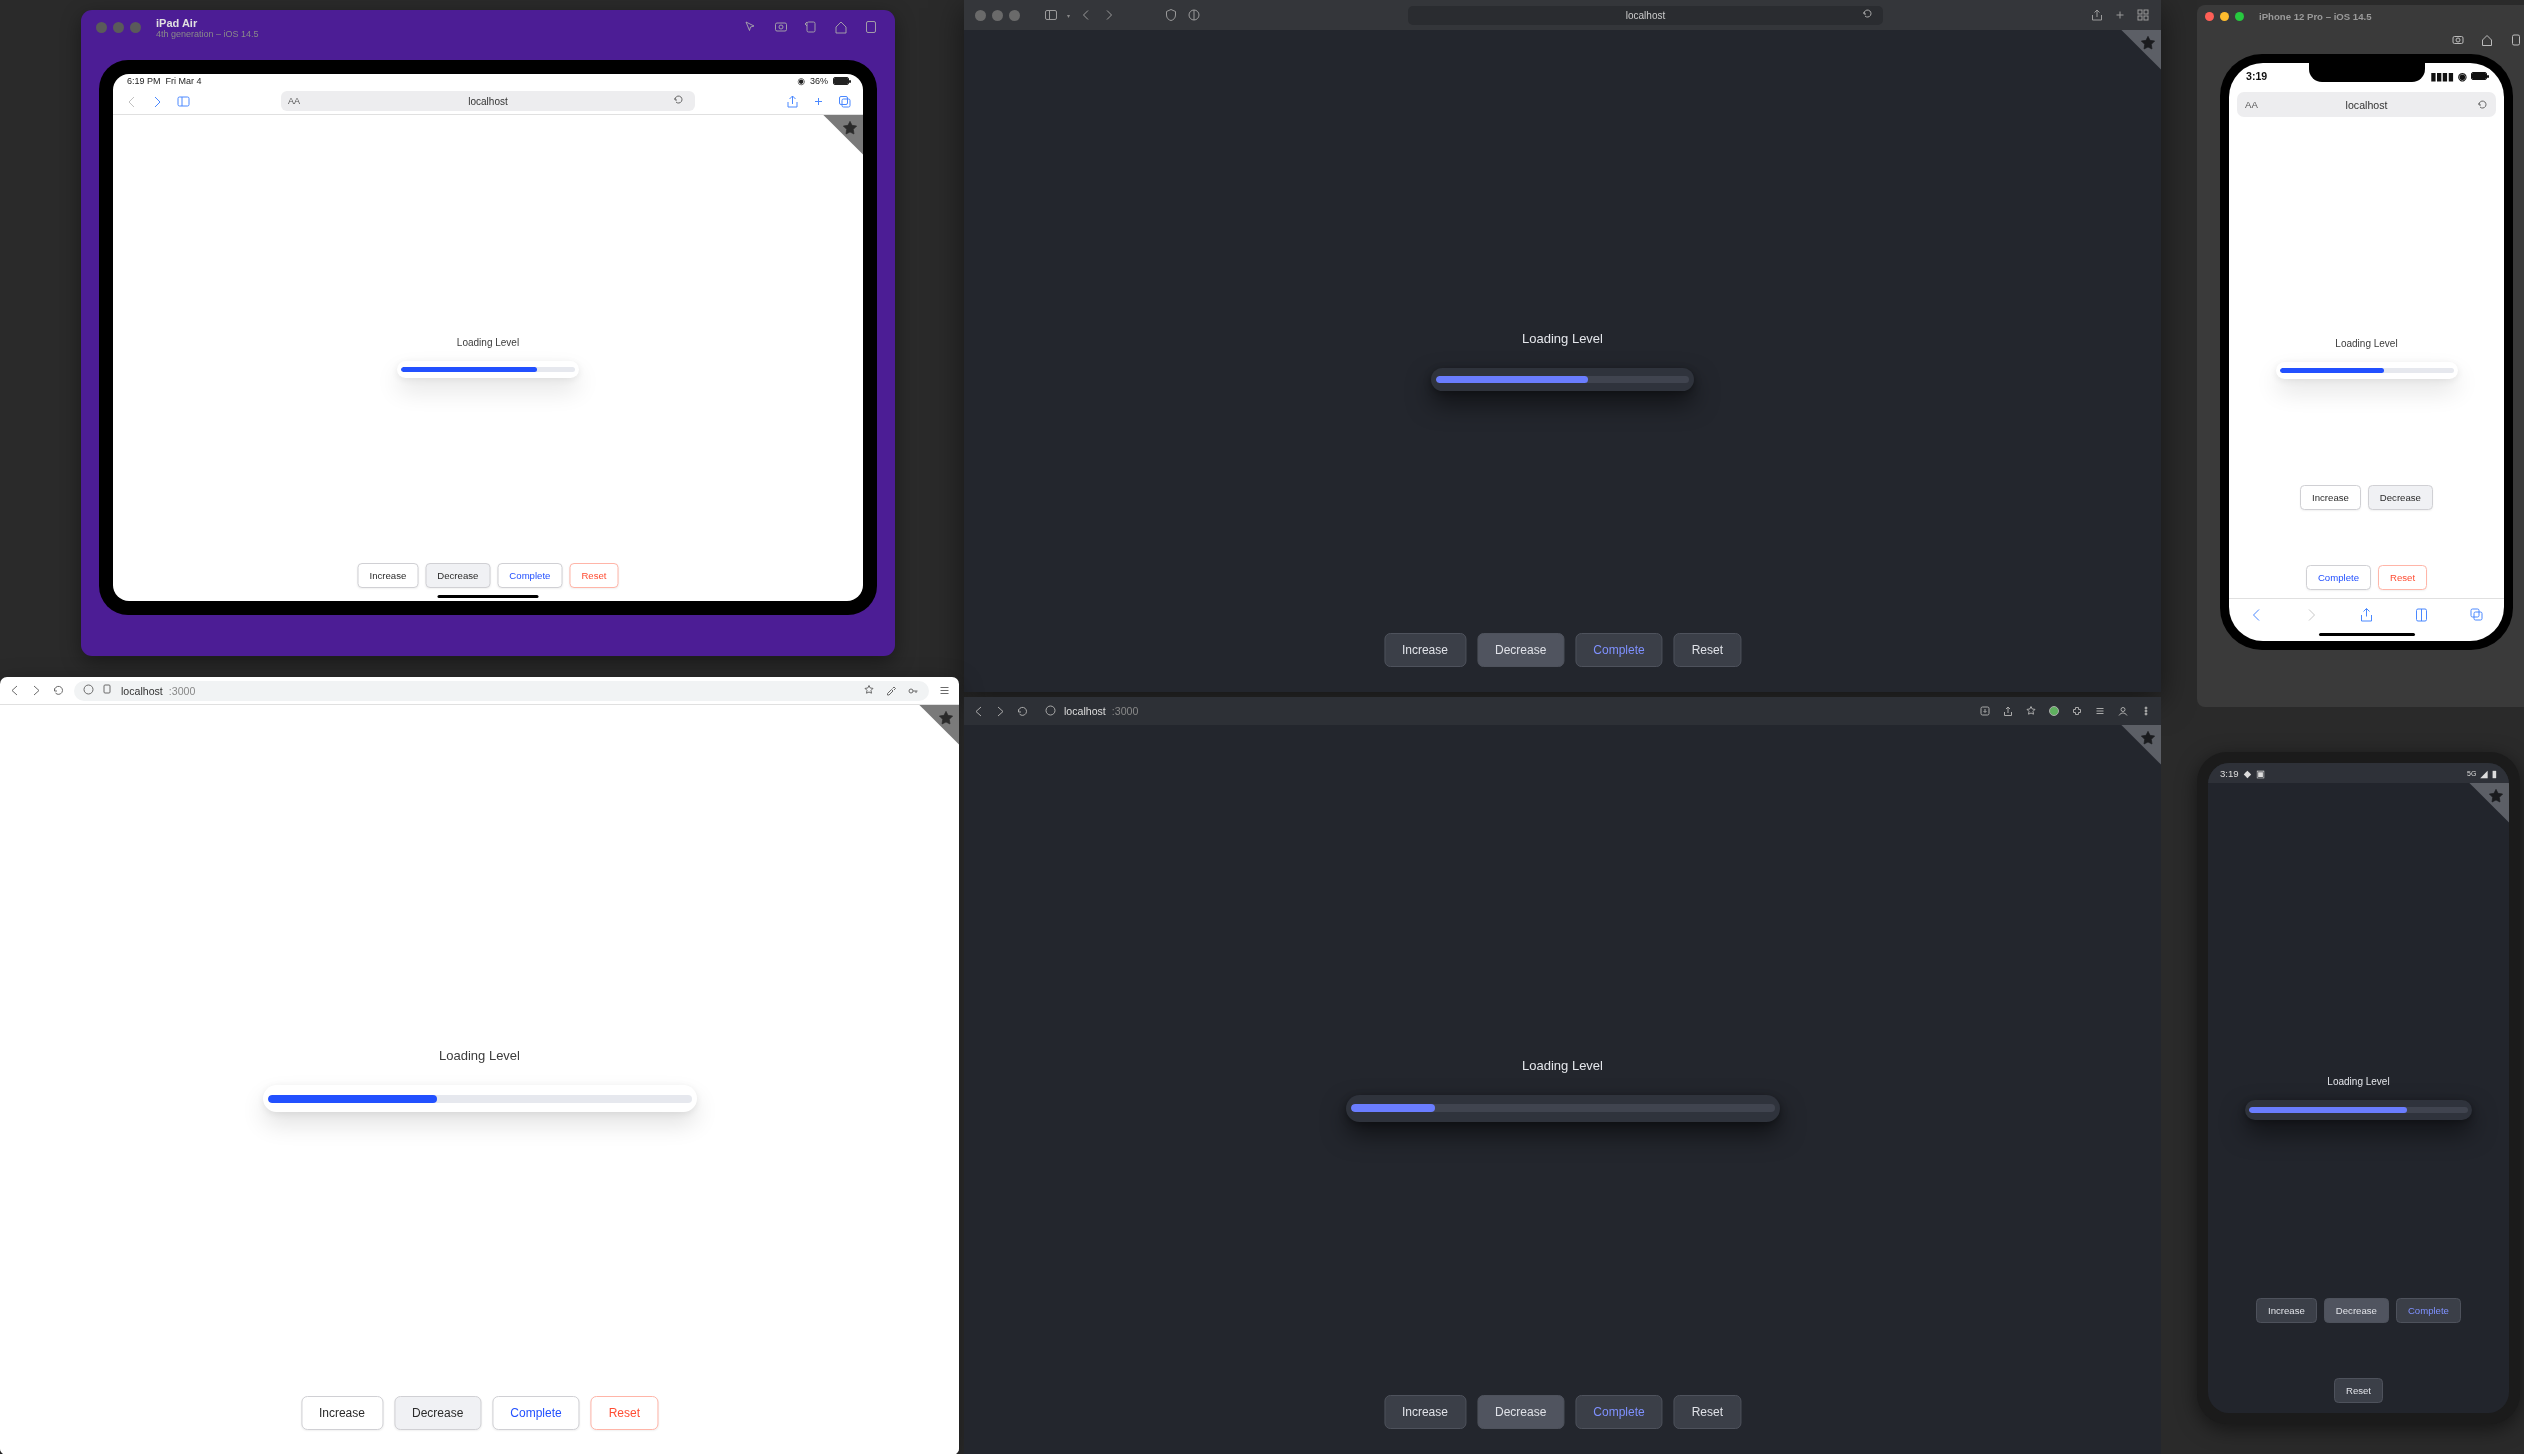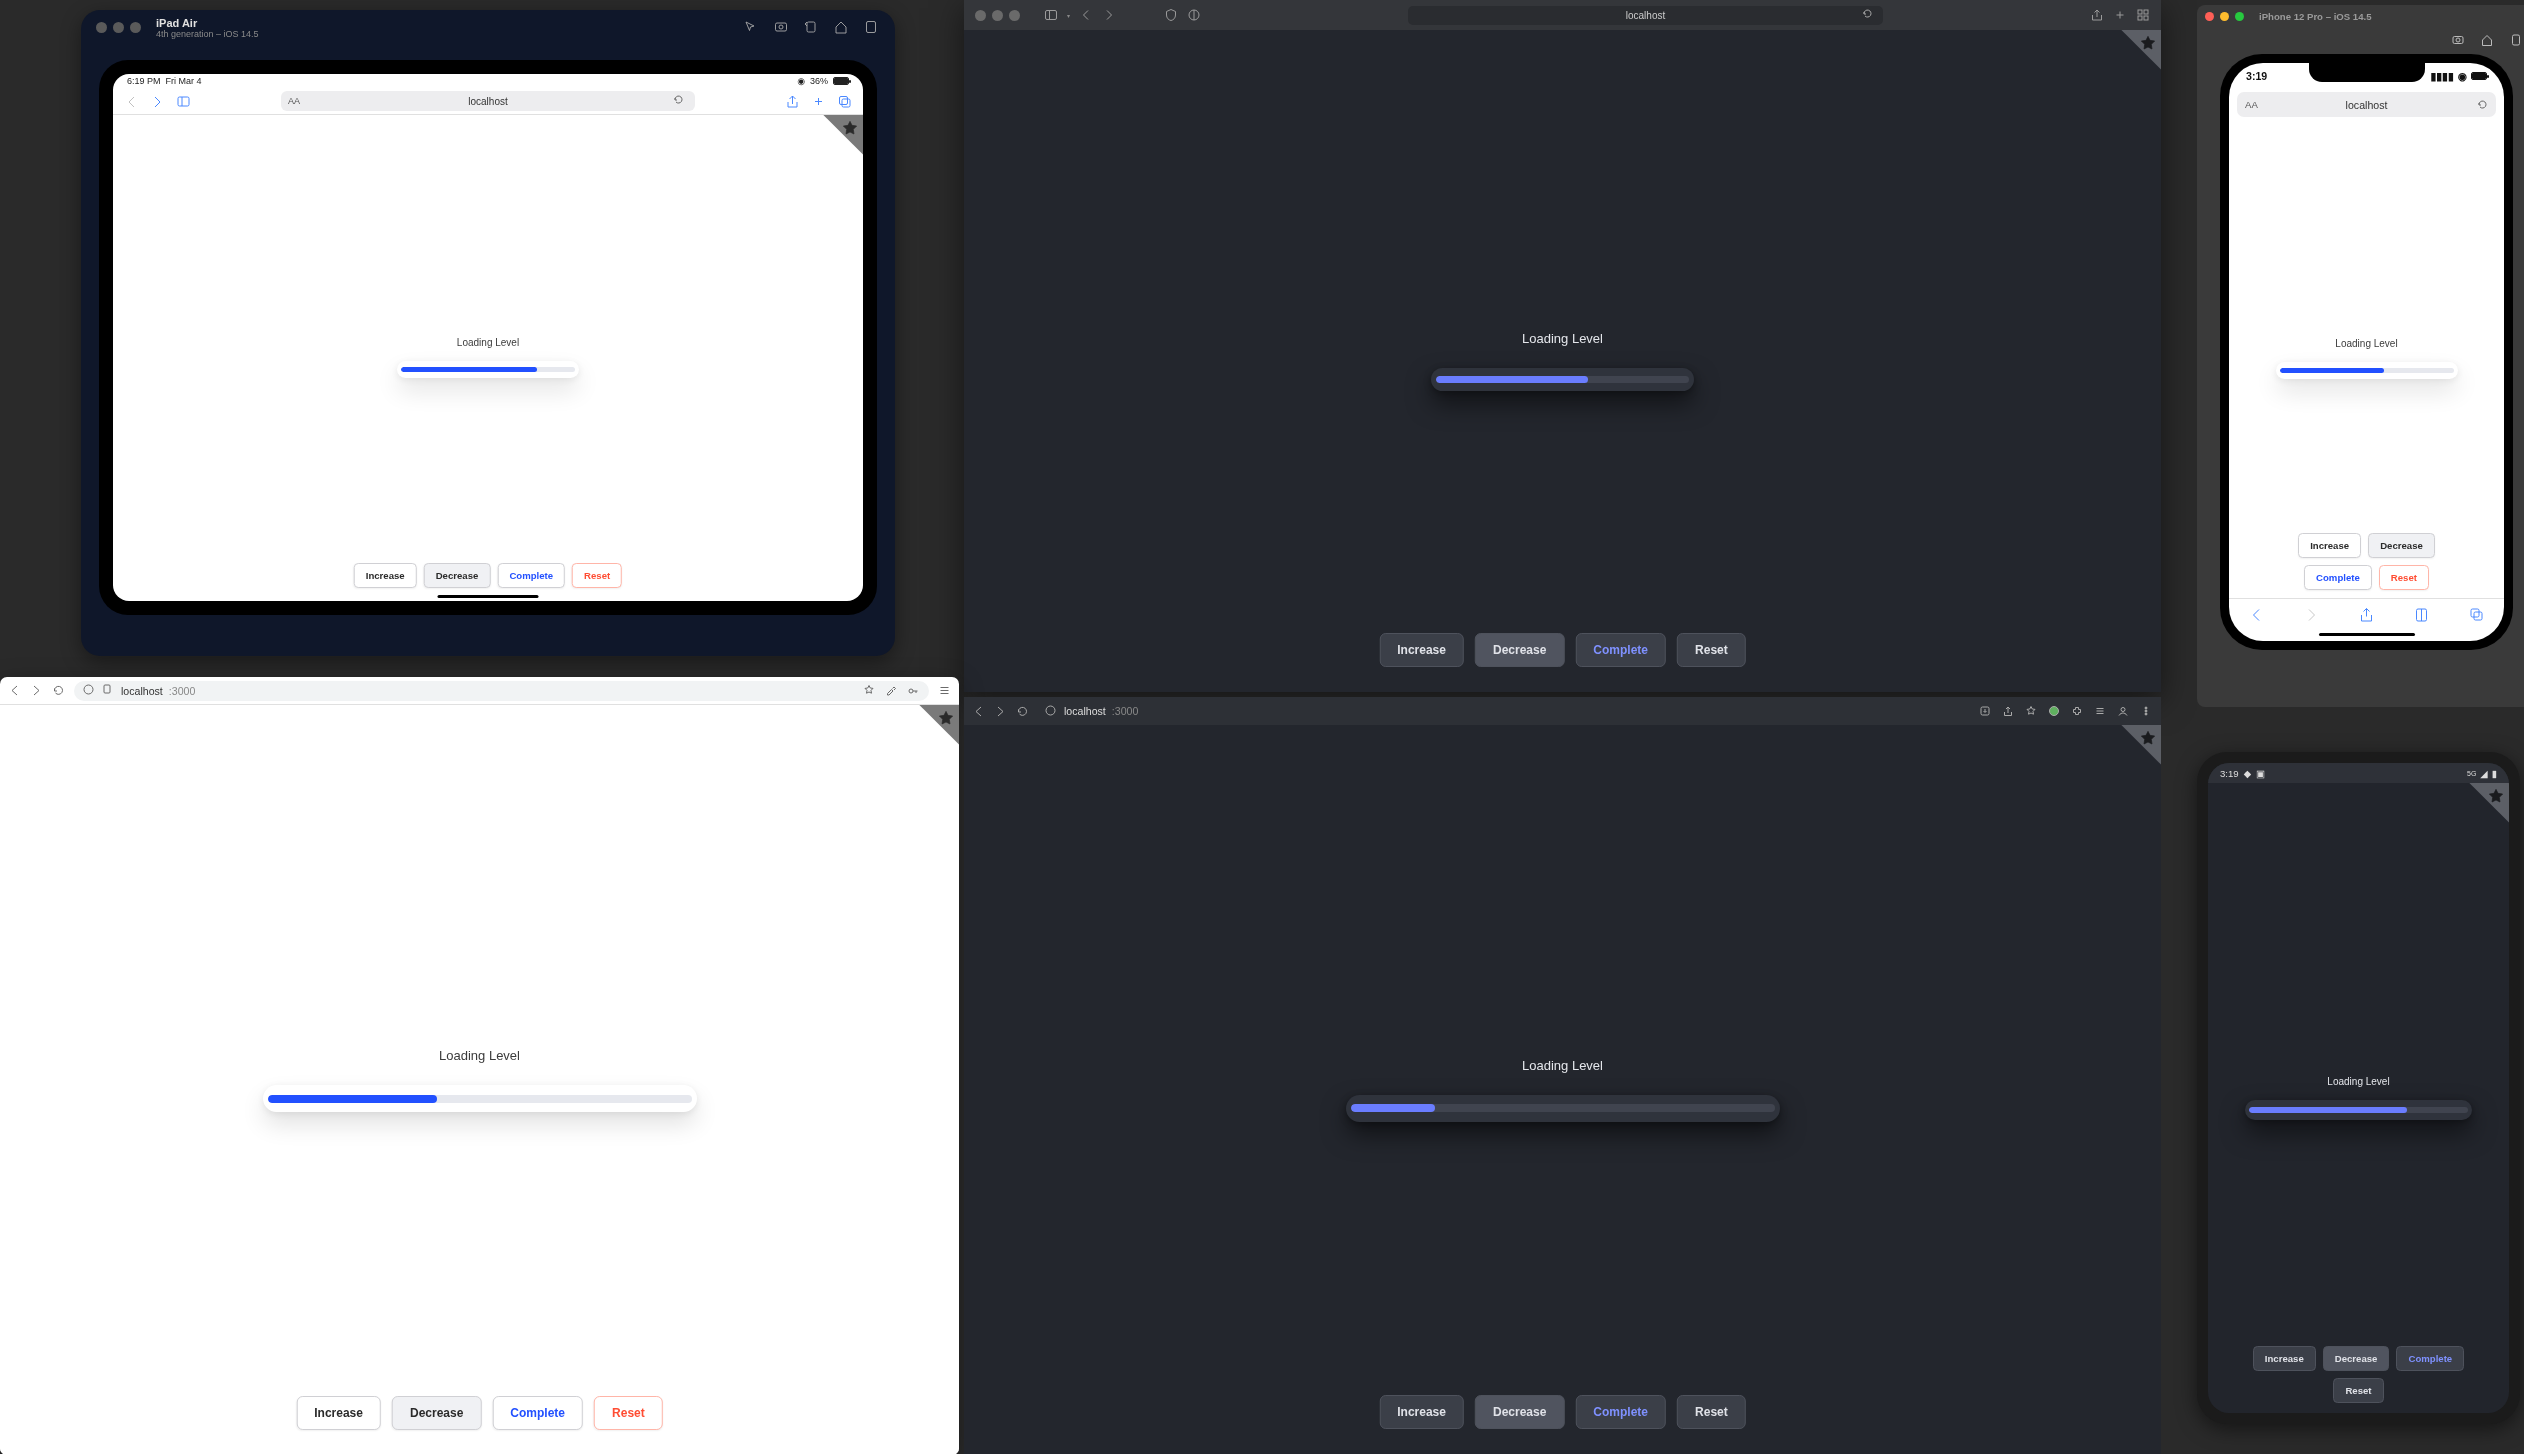--- a/index.html
+++ b/index.html
@@ -9,21 +9,21 @@
   font-size: 6px;
   width: 2585px;
   height: 1454px;
   position: relative;
   overflow: hidden;
   transform-origin: 0 0;
 }
 
 .ipad-panel {
   position: absolute; left: 81px; top: 10px; width: 814px; height: 646px;
-  background: #0f172a; border-radius: 19px;
+  background: #4c1d95; border-radius: 11px;
   box-shadow: 0 6px 20px rgba(0,0,0,.4);
 }
 .panel-titlebar { height: 35px; display:flex; align-items:center; padding: 0 15px; color:#9a9a9a; }
 .traffic { display:flex; gap:6px; margin-right: 15px;}
 .traffic span { width:11px; height:11px; border-radius:50%; background:#5a5a5a; display:block; }
 .panel-title { display:flex; flex-direction:column; }
 .panel-title b { color:#e0e0e0; font-size: 11px; font-weight:600; }
 .panel-title i { font-style:normal; font-size: 9px; color:#8a8a8a; }
 .panel-actions { margin-left:auto; display:flex; gap:13px; }
 .panel-actions svg { width:17px; height:17px; stroke:#aaa; fill:none; stroke-width:1.8; }
@@ -144,22 +144,22 @@
 .demo.dark  .progress-track{background:#40444f;}
 .progress-fill{height:100%; border-radius:5px;}
 .demo.light .progress-fill{background:#2250ff;}
 .demo.dark  .progress-fill{background:#6a7dff;}
 
 .demo-controls{
   position:absolute; bottom:25px; left:50%; transform:translateX(-50%);
   display:flex; gap:11px; flex-wrap:wrap; justify-content:center;
 }
 .dbtn{
-  padding:9px 17px; border-radius:6px; font-size:12px; font-weight:700;
-  cursor:pointer; border:0.5px solid;
+  padding:9px 17px; border-radius:6px; font-size:12px; font-weight:400;
+  cursor:pointer; border:0.5px solid;margin-top:48px;
 }
 .demo.light .dbtn{ background:#fff; border-color:#d0d0d4; color:#2b2b2b; box-shadow:0 1px 2px rgba(0,0,0,.06);}
 .demo.dark  .dbtn{ background:#3b3f48; border-color:#4e525c; color:#e0e2e8;}
 .dbtn.complete{}
 .demo.light .dbtn.complete{color:#2250ff;}
 .demo.dark  .dbtn.complete{color:#7f91ff;}
 .dbtn.reset{}
 .demo.light .dbtn.reset{color:#ff4d33;border-color:#ffb5a8;}
 .dbtn.active{}
 .demo.light .dbtn.active{background:#f0f1f4;}

